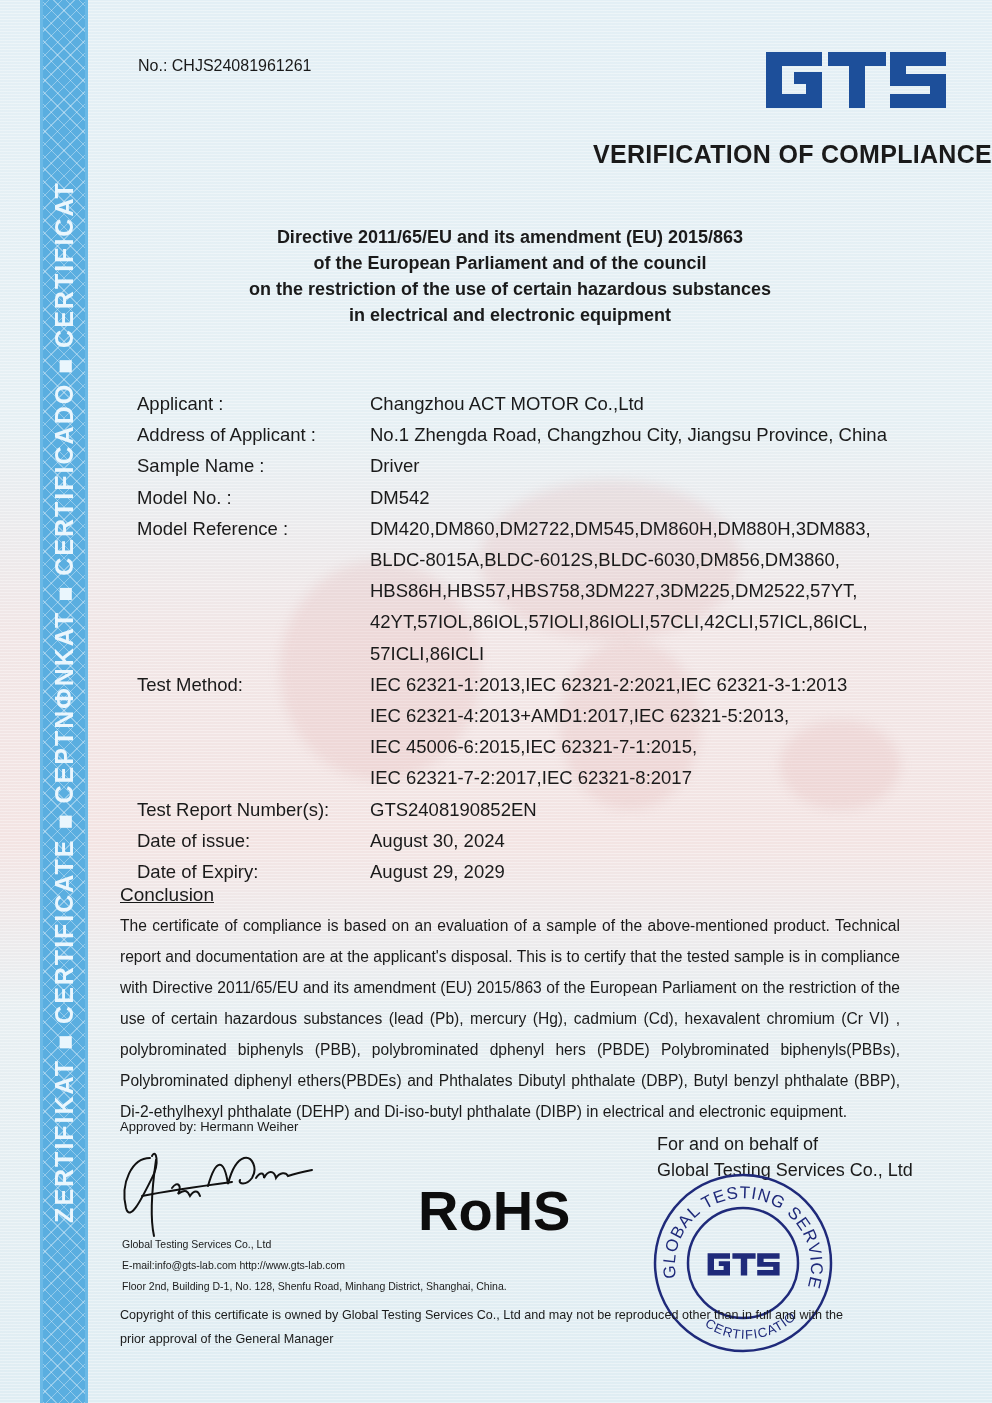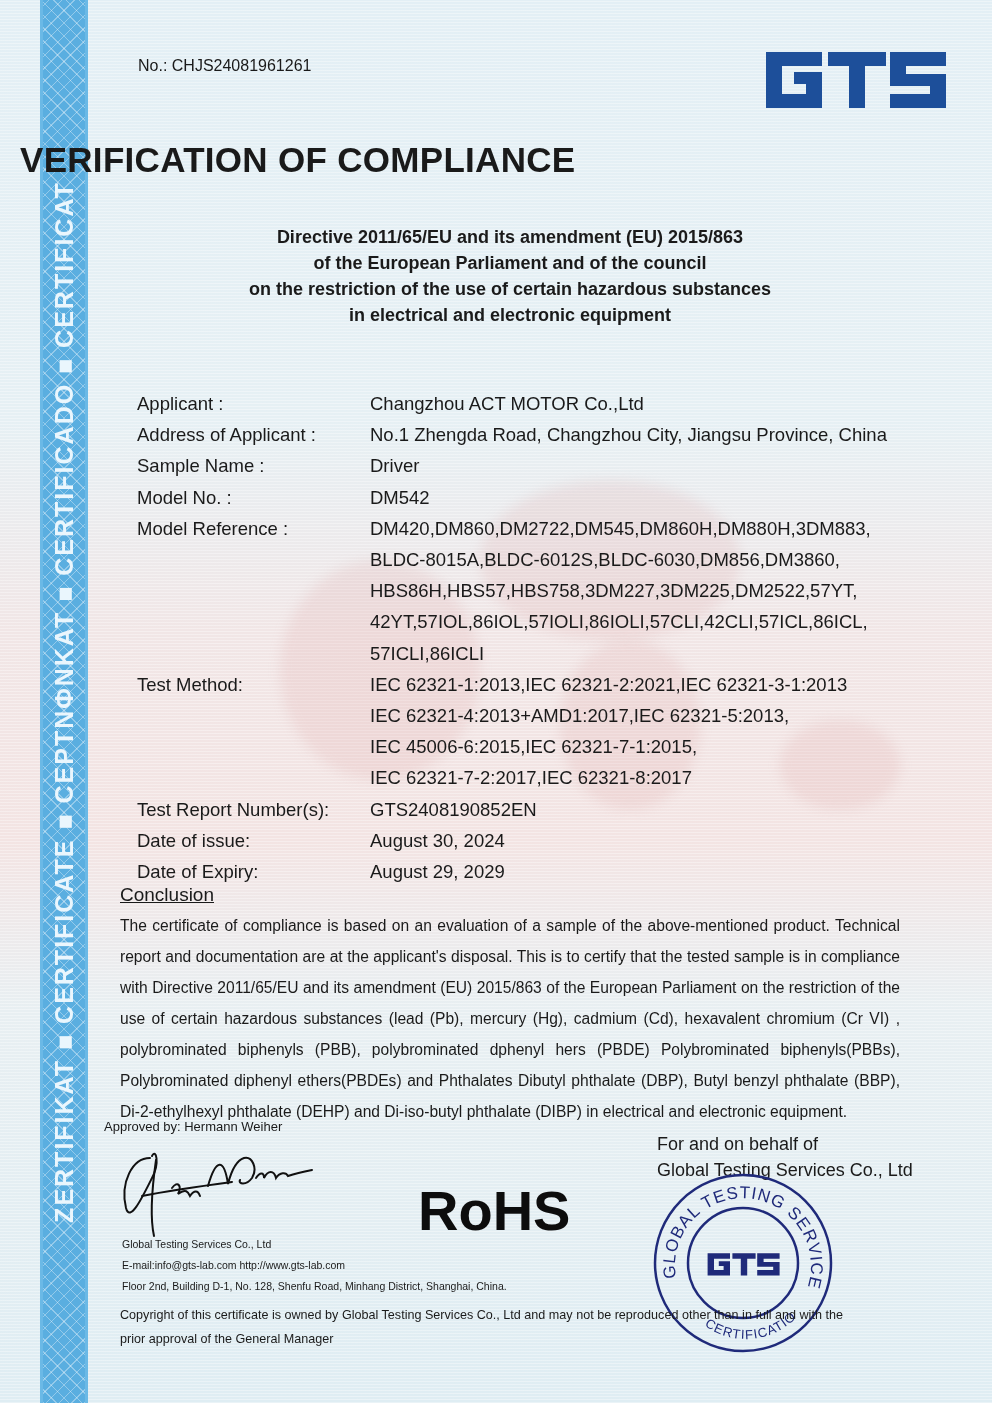--- a/index.html
+++ b/index.html
@@ -35,39 +35,39 @@
     font-weight: bold; font-size: 25px; letter-spacing: 2px;
     color: #eaf6fd;
     width: 1403px; text-align: center;
   }
 
   .cert-no { position: absolute; left: 138px; top: 57px; font-size: 16px; }
 
   .logo { position: absolute; left: 762px; top: 44px; width: 188px; height: 72px; }
 
   .title {
-    position: absolute; left: 0; right: 0; top: 140px; text-align: left;
-    font-weight: bold; font-size: 35px; letter-spacing: 0.3px; padding-left: 20px;
+    position: absolute; left: 0; right: 0; top: 140px; text-align: right;
+    font-weight: bold; font-size: 25px; letter-spacing: 0.3px; padding-left: 20px;
   }
   .directive {
     position: absolute; left: 0; right: 0; top: 224px; text-align: center;
     font-weight: bold; font-size: 18px; line-height: 26px; padding-left: 28px;
   }
 
   .fields { position: absolute; left: 137px; top: 354px; width: 800px; margin-top: 34px; }
   .field-row { display: flex; font-size: 18.5px; line-height: 31.2px; }
   .field-label { width: 233px; flex-shrink: 0; }
   .field-value { flex: 1; }
   .field-value div { white-space: nowrap; }
 
   .conclusion { position: absolute; left: 120px; top: 884px; width: 780px; }
   .conclusion-heading { font-size: 19px; text-decoration: underline; margin-bottom: 4px; }
   .conclusion-text { font-size: 15.6px; line-height: 31px; text-align: justify; }
 
-  .approved { position: absolute; left: 104px; top: 1119px; font-size: 13px; }
+  .approved { position: absolute; left: 120px; top: 1119px; font-size: 13px; }
   .signature { position: absolute; left: 112px; top: 1138px; width: 240px; height: 100px; }
   .company-lines { position: absolute; left: 122px; top: 1234px; font-size: 10.5px; line-height: 21px; }
 
   .rohs { position: absolute; left: 418px; top: 1178px; font-size: 56px; font-weight: bold; color: #0d0d0d; }
 
   .behalf { position: absolute; left: 657px; top: 1131px; font-size: 18px; line-height: 26px; }
   .stamp { position: absolute; left: 648px; top: 1168px; width: 190px; height: 190px; }
 
   .copyright { position: absolute; left: 120px; top: 1303px; width: 790px; font-size: 12.6px; line-height: 24px; }
 </style>

